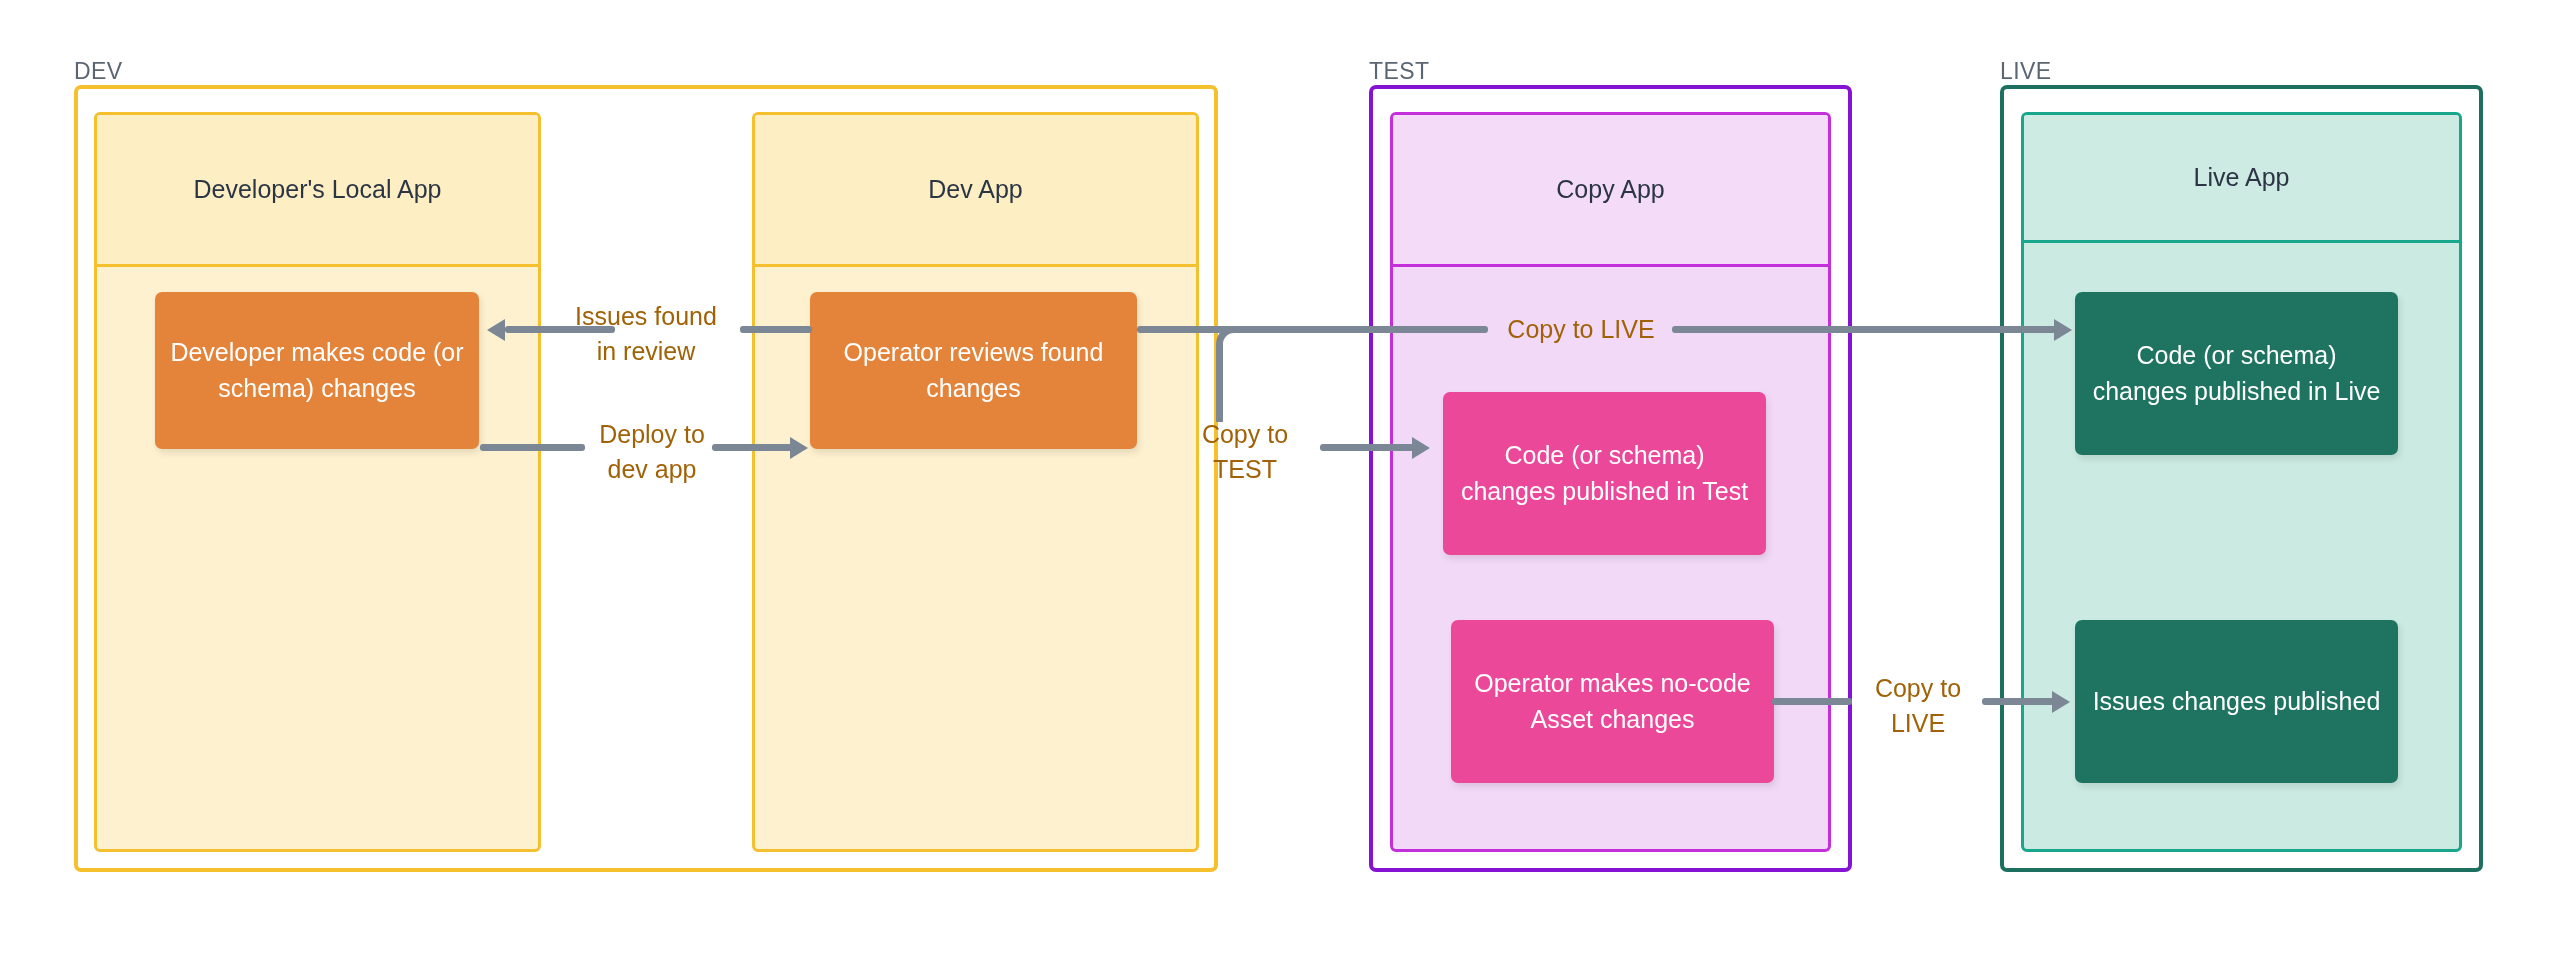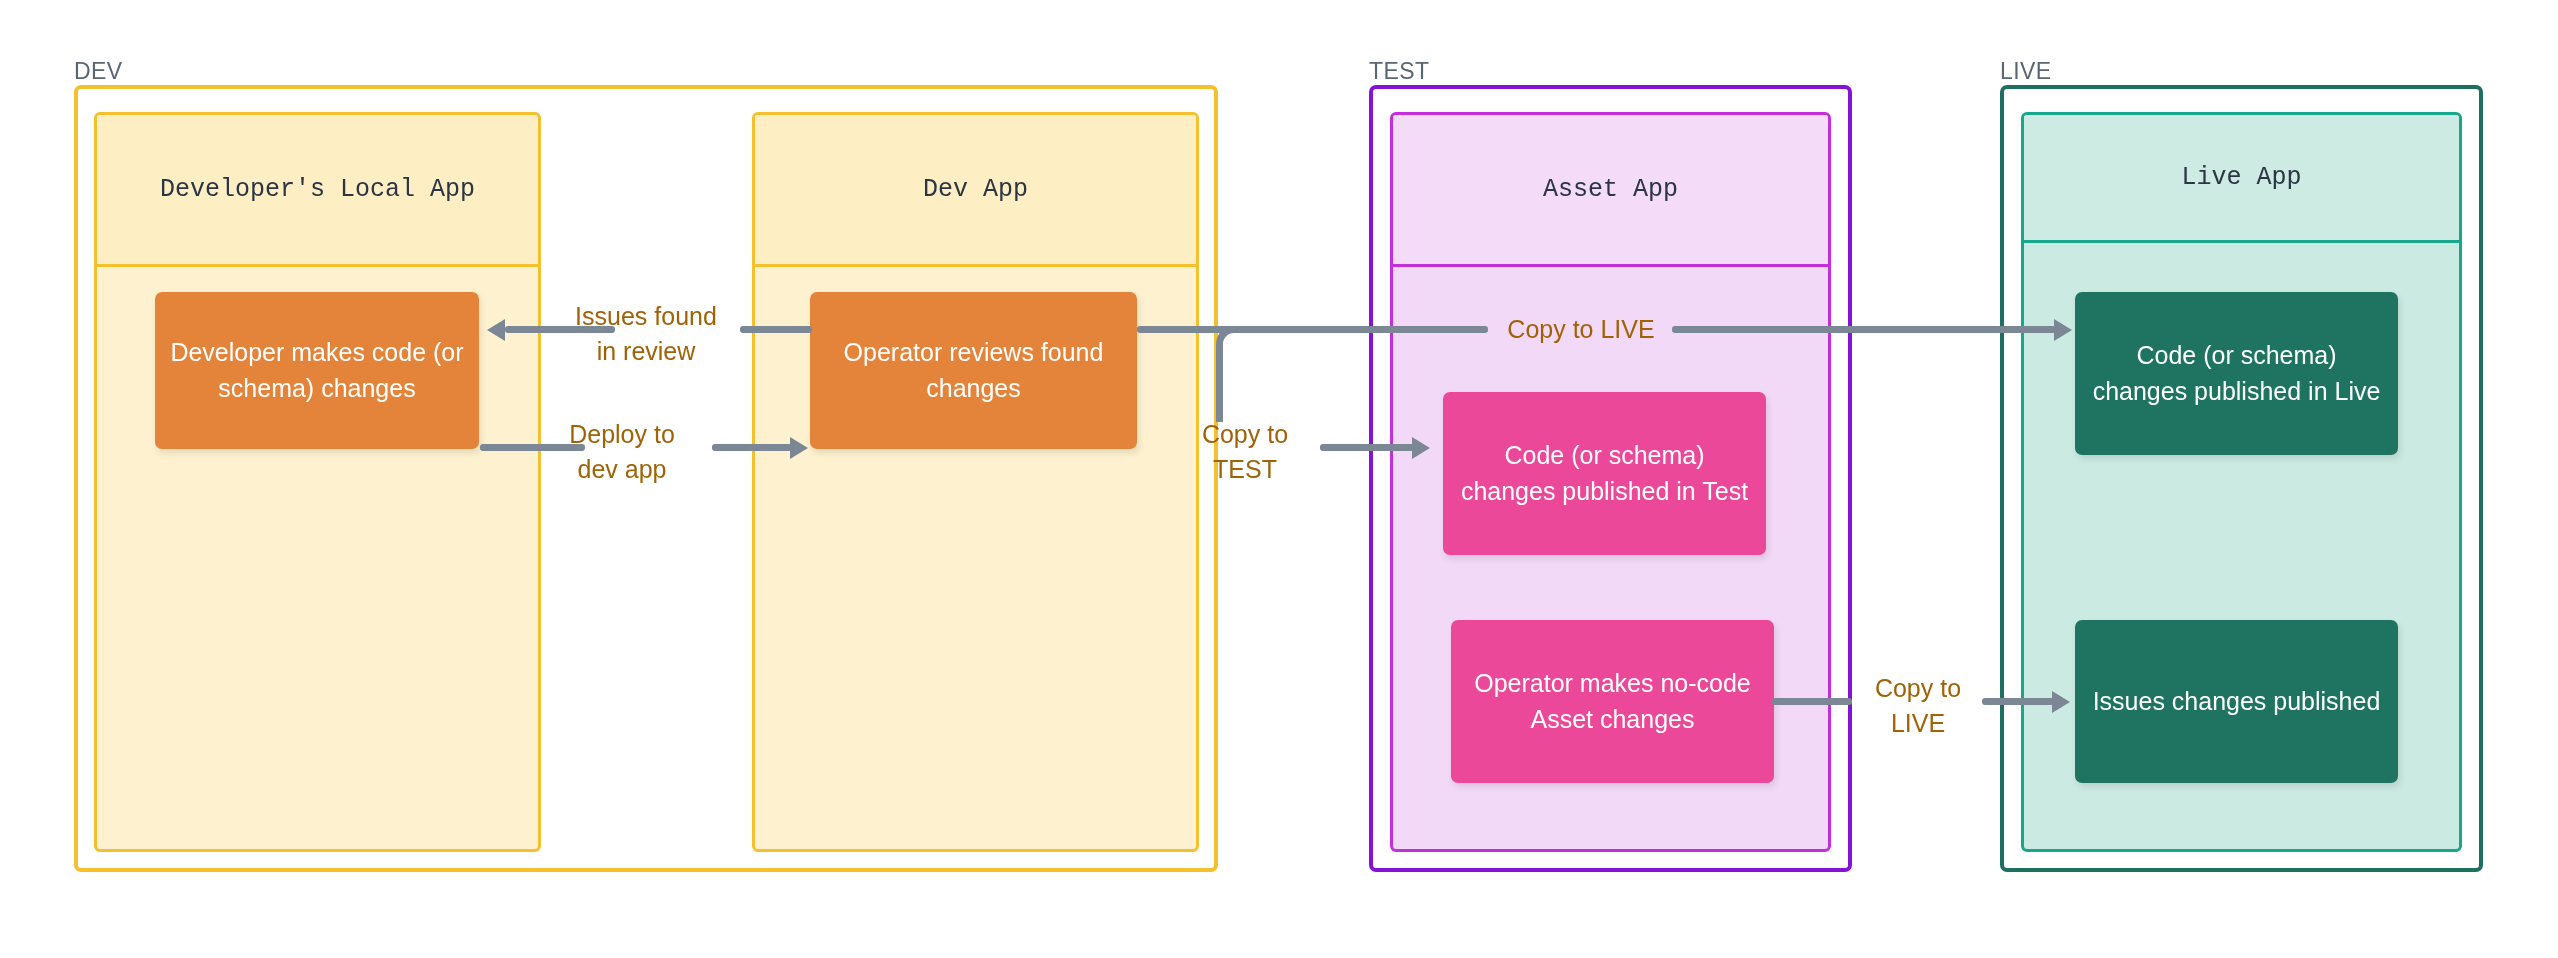--- a/index.html
+++ b/index.html
@@ -51,21 +51,20 @@
   .app-header {
     box-sizing: border-box;
     width: 100%;
     display: flex;
     align-items: center;
     justify-content: center;
     font-size: 25px;
     color: #2b3544;
     border-bottom-style: solid;
     border-bottom-width: 3px;
-    font-family: Liberation Mono, monospace;
   }
   .app-body {
     position: relative;
     width: 100%;
   }
 
   .card-dev  { border-color: #f5c02e; background: #fdf1cf; }
   .card-dev  .app-header { background: #fdeec3; border-bottom-color: #f5c02e; }
   .card-test { border-color: #c52fdb; background: #f3d9f8; }
   .card-test .app-header { background: #f4dcf8; border-bottom-color: #c52fdb; }
@@ -155,21 +154,21 @@
   </div>
 
   <div class="node node-orange" style="left:155px; top:292px; width:324px; height:157px;">Developer makes code (or schema) changes</div>
 
   <div class="node node-orange" style="left:810px; top:292px; width:327px; height:157px;">Operator reviews found changes</div>
 
   <div class="env-label" style="left:1369px; top:58px;">TEST</div>
   <div class="env-box env-test" style="left:1369px; top:85px; width:483px; height:787px;"></div>
 
   <div class="app-card card-test" style="left:1390px; top:112px; width:441px; height:740px;">
-    <div class="app-header" style="height:152px;">Asset App</div>
+    <div class="app-header" style="height:152px;">Copy App</div>
     <div class="app-body" style="height:582px;"></div>
   </div>
 
   <div class="node node-purple" style="left:1443px; top:392px; width:323px; height:163px;">Code (or schema) changes published in Test</div>
 
   <div class="node node-purple" style="left:1451px; top:620px; width:323px; height:163px;">Operator makes no-code Asset changes</div>
 
   <div class="env-label" style="left:2000px; top:58px;">LIVE</div>
   <div class="env-box env-live" style="left:2000px; top:85px; width:483px; height:787px;"></div>
 
@@ -184,21 +183,21 @@
 
   <div class="conn conn-h" style="left:505px; top:326px; width:110px;"></div>
   <div class="arrowhead arrow-left" style="left:487px; top:319px;"></div>
   <div class="conn conn-h" style="left:740px; top:326px; width:72px;"></div>
   <div class="edge-label" style="left:556px; top:299px; width:180px;">Issues found
 in review</div>
 
   <div class="conn conn-h" style="left:480px; top:444px; width:105px;"></div>
   <div class="conn conn-h" style="left:712px; top:444px; width:80px;"></div>
   <div class="arrowhead arrow-right" style="left:790px; top:437px;"></div>
-  <div class="edge-label" style="left:532px; top:417px; width:180px;">Deploy to
+  <div class="edge-label" style="left:562px; top:417px; width:180px;">Deploy to
 dev app</div>
 
   <div class="conn conn-h" style="left:1137px; top:326px; width:351px;"></div>
   <div class="conn conn-h" style="left:1672px; top:326px; width:384px;"></div>
   <div class="arrowhead arrow-right" style="left:2054px; top:319px;"></div>
   <div class="edge-label" style="left:1488px; top:312px; width:186px;">Copy to LIVE</div>
 
   <div class="elbow" style="left:1216px; top:326px; width:36px; height:96px;"></div>
   <div class="conn conn-h" style="left:1320px; top:444px; width:94px;"></div>
   <div class="arrowhead arrow-right" style="left:1412px; top:437px;"></div>

